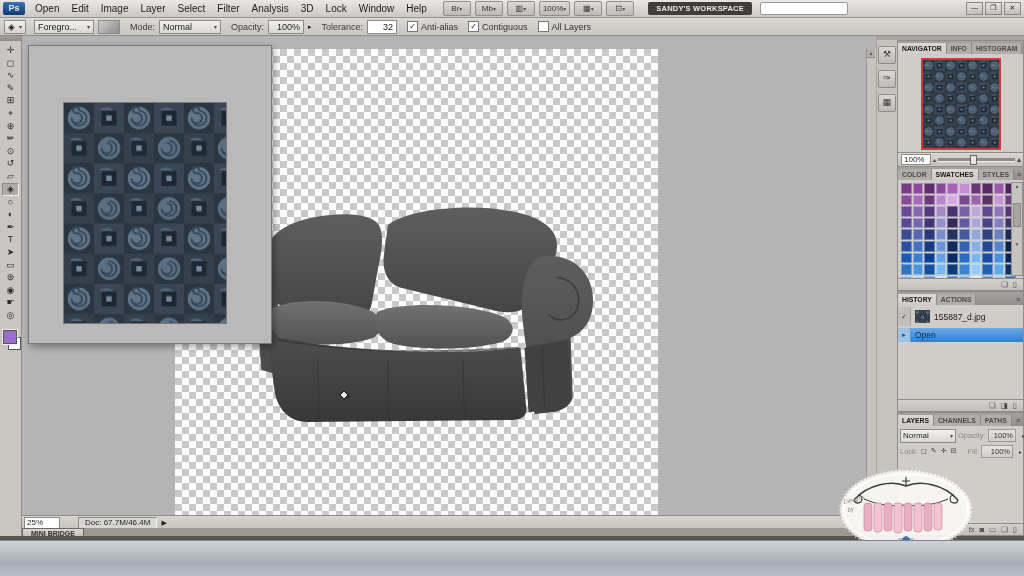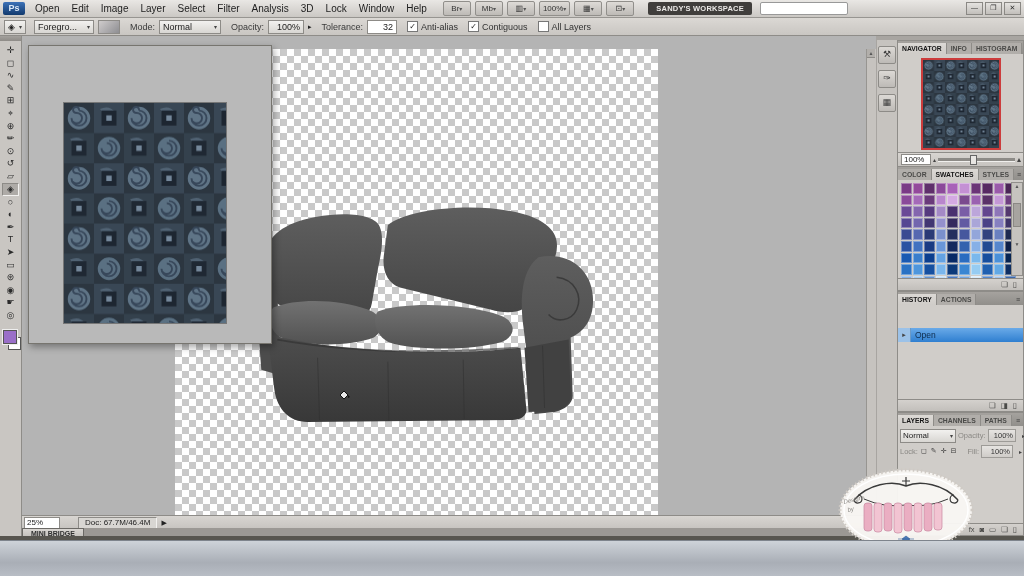--- a/index.html
+++ b/index.html
@@ -486,20 +486,27 @@
         <span class="ficon">▯</span>
       </div>
     </div>
 
     <div id="histgroup" class="pgroup abs" style="height:121px">
       <div class="ptabs">
         <span class="ptab on">HISTORY</span>
           <span class="ptab">ACTIONS</span>
           <span class="pmenu">≡</span>
       </div>
+      <div id="hrow1" class="hrow abs">
+        <span class="hwell">✓</span>
+        <svg width="15" height="13" viewBox="0 0 60 52" preserveAspectRatio="none">
+            <rect width="60" height="52" fill="url(#fab)"></rect>
+          </svg>
+        <span class="hlabel">155887_d.jpg</span>
+      </div>
       <div id="hrow2" class="hrow abs">
         <span class="hwell" style="background:#9cc2e8;border-color:#6a9ac8">▸</span>
         <span class="hlabel">Open</span>
       </div>
       <div class="pfoot">
         <span class="ficon">❏</span>
         <span class="ficon">◨</span>
         <span class="ficon">▯</span>
       </div>
     </div>

